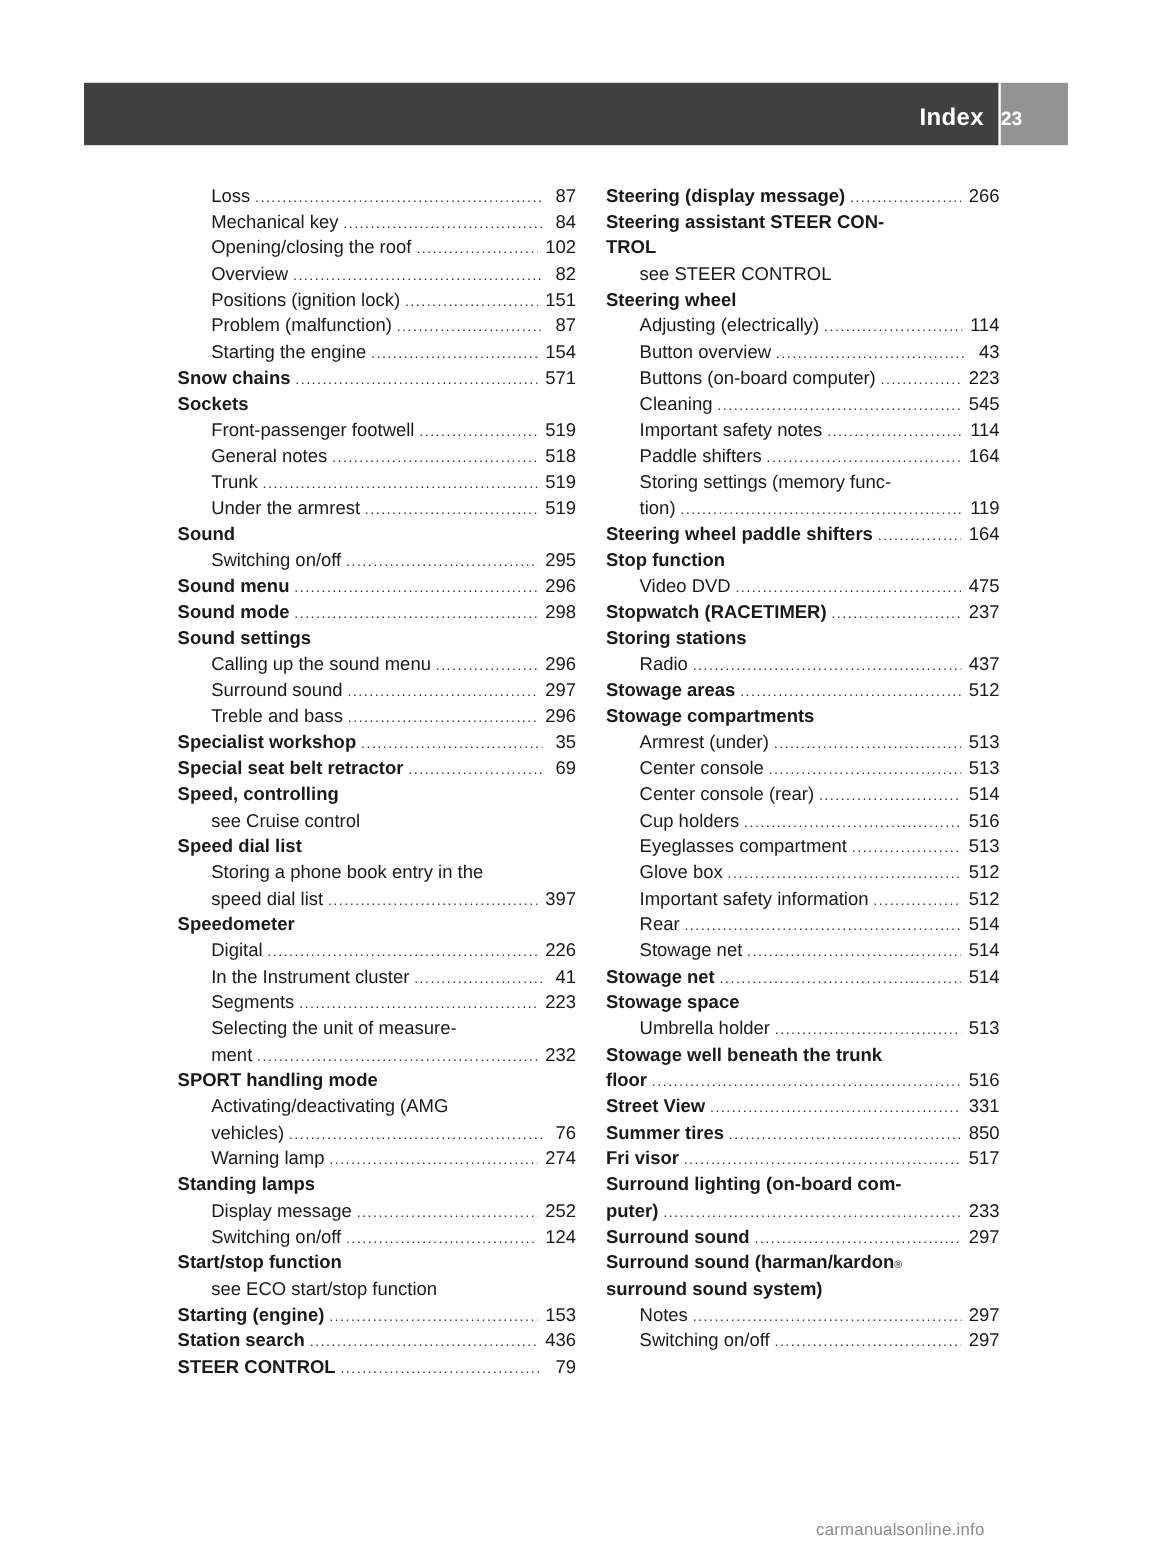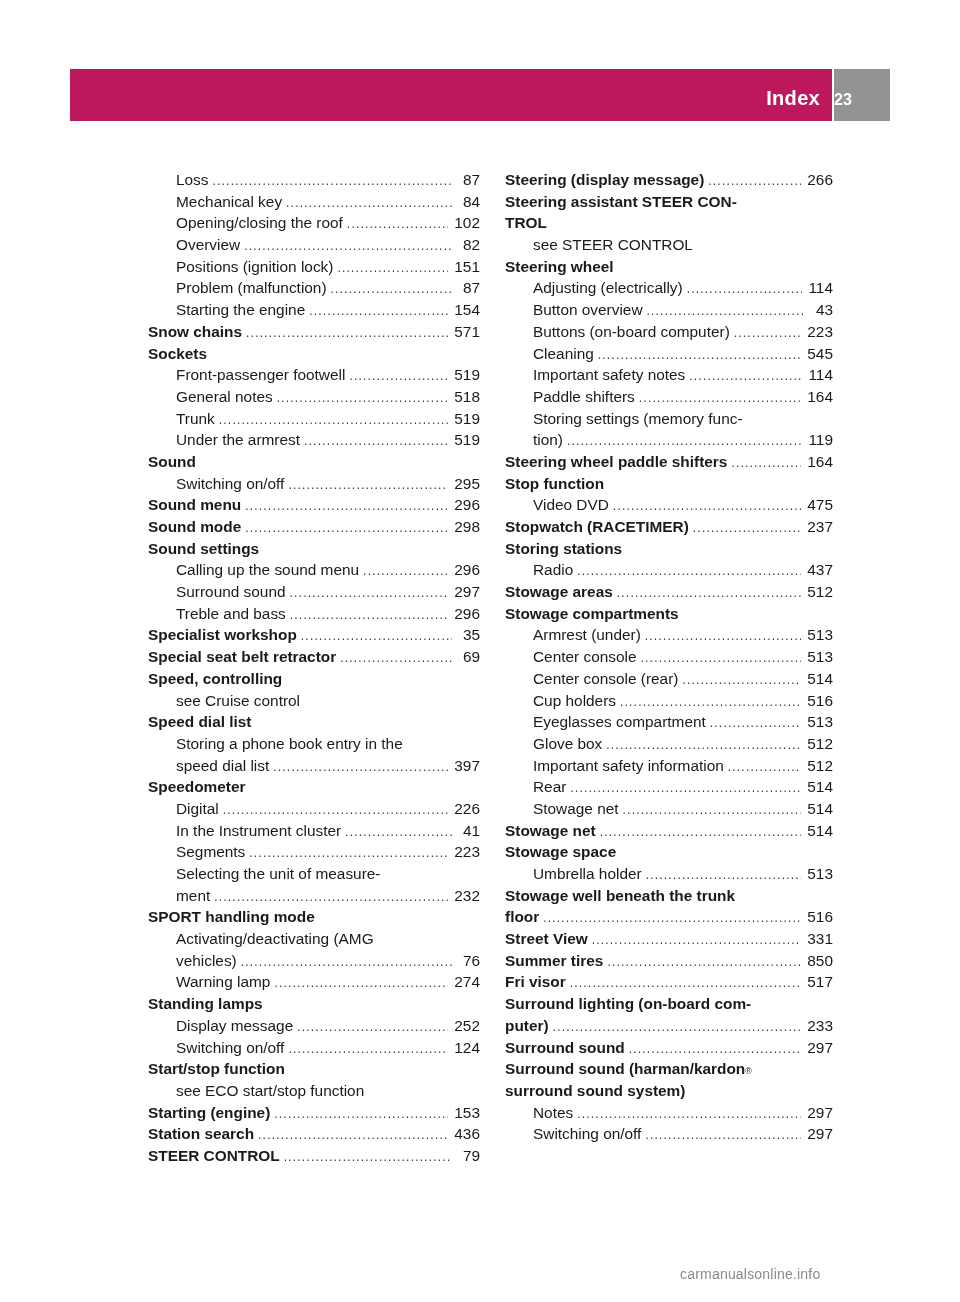--- a/index.html
+++ b/index.html
@@ -2,35 +2,35 @@
 <html><head>
 <meta charset="utf-8">
 <style>
   html, body { margin: 0; padding: 0; }
   body {
     width: 960px; height: 1302px; background: #ffffff; position: relative; overflow: hidden;
     font-family: "Liberation Sans", sans-serif; color: #1a1a1a;
   }
   .header-band {
     position: absolute; left: 70px; top: 69px; width: 762px; height: 52px;
-    background: #be185d;
+    background: #404040;
   }
   .header-title {
     position: absolute; right: 12px; top: 0; height: 52px; line-height: 58px;
     color: #ffffff; font-weight: bold; font-size: 20px; letter-spacing: 0.3px;
   }
   .page-box {
     position: absolute; left: 834px; top: 69px; width: 56px; height: 52px;
     background: #939393;
   }
   .page-num {
     display: block; line-height: 62px; color: #ffffff;
     font-weight: bold; font-size: 16px;
   }
-  .col { position: absolute; top: 153px; margin-top: 16px; }
+  .col { position: absolute; top: 153px; }
   .col-left { left: 148px; width: 332px; }
   .col-right { left: 505px; width: 328px; }
   .row {
     position: relative; height: 21.7px; line-height: 21.7px; font-size: 15.4px;
     white-space: nowrap; display: flex; align-items: baseline;
   }
   .row.sub { padding-left: 28px; }
   .row.head .txt { font-weight: bold; }
   .txt { flex: 0 0 auto; }
   .dots {

